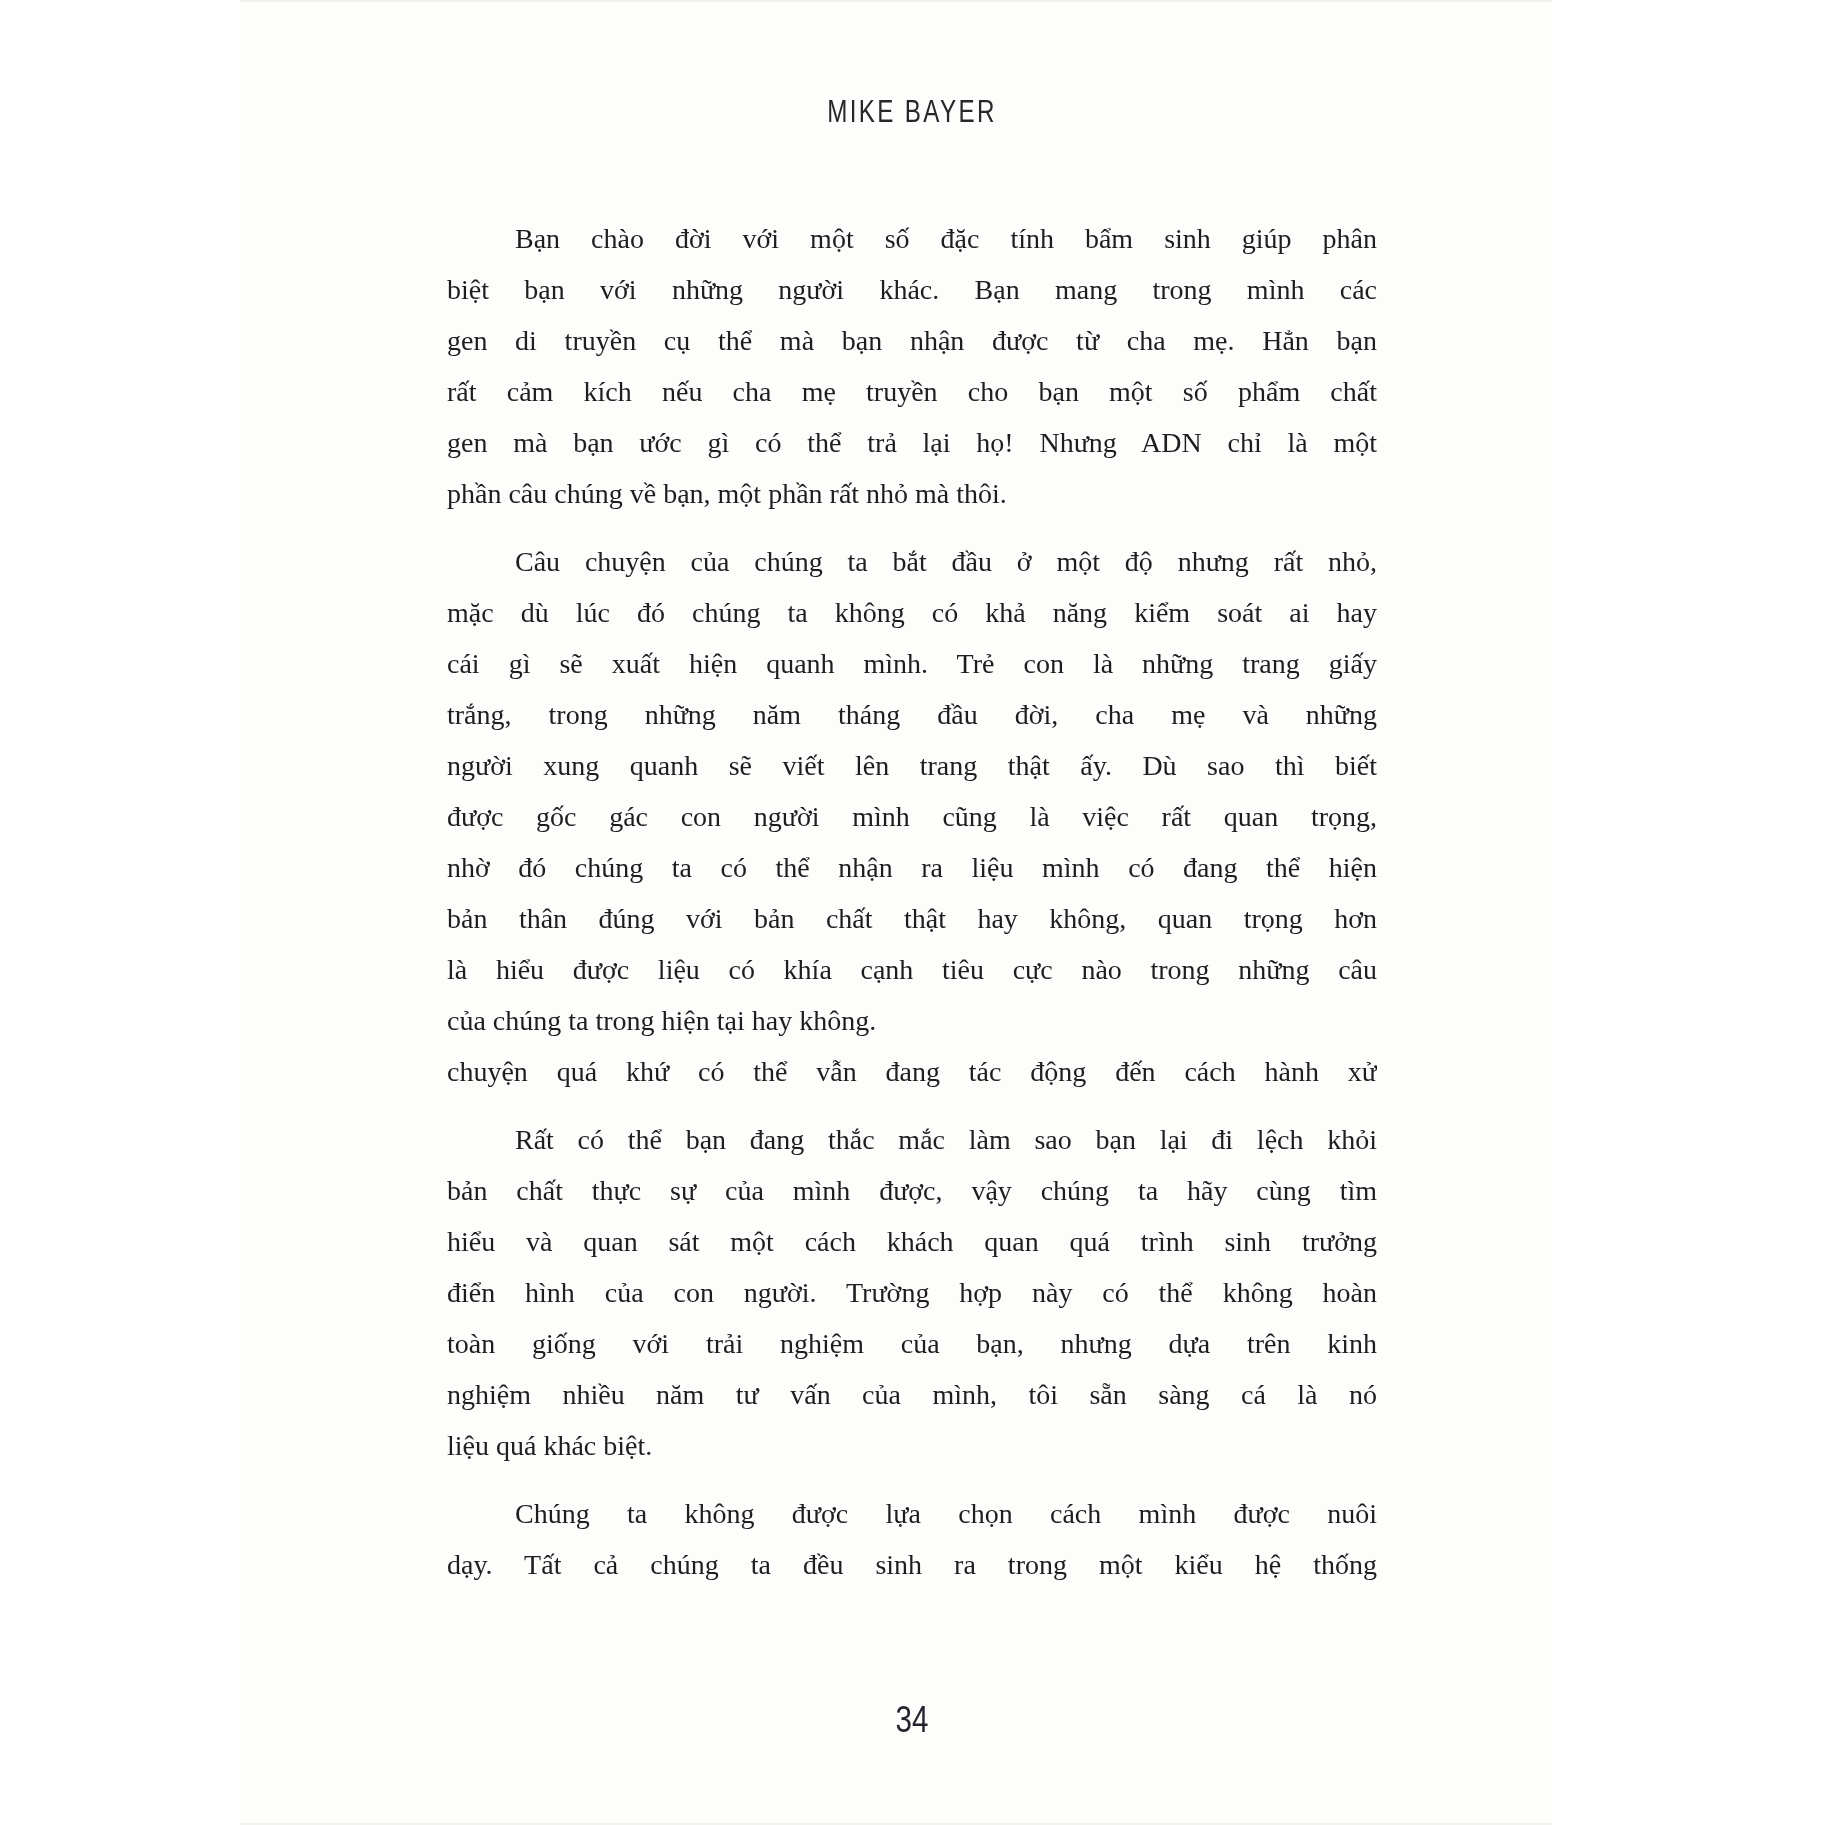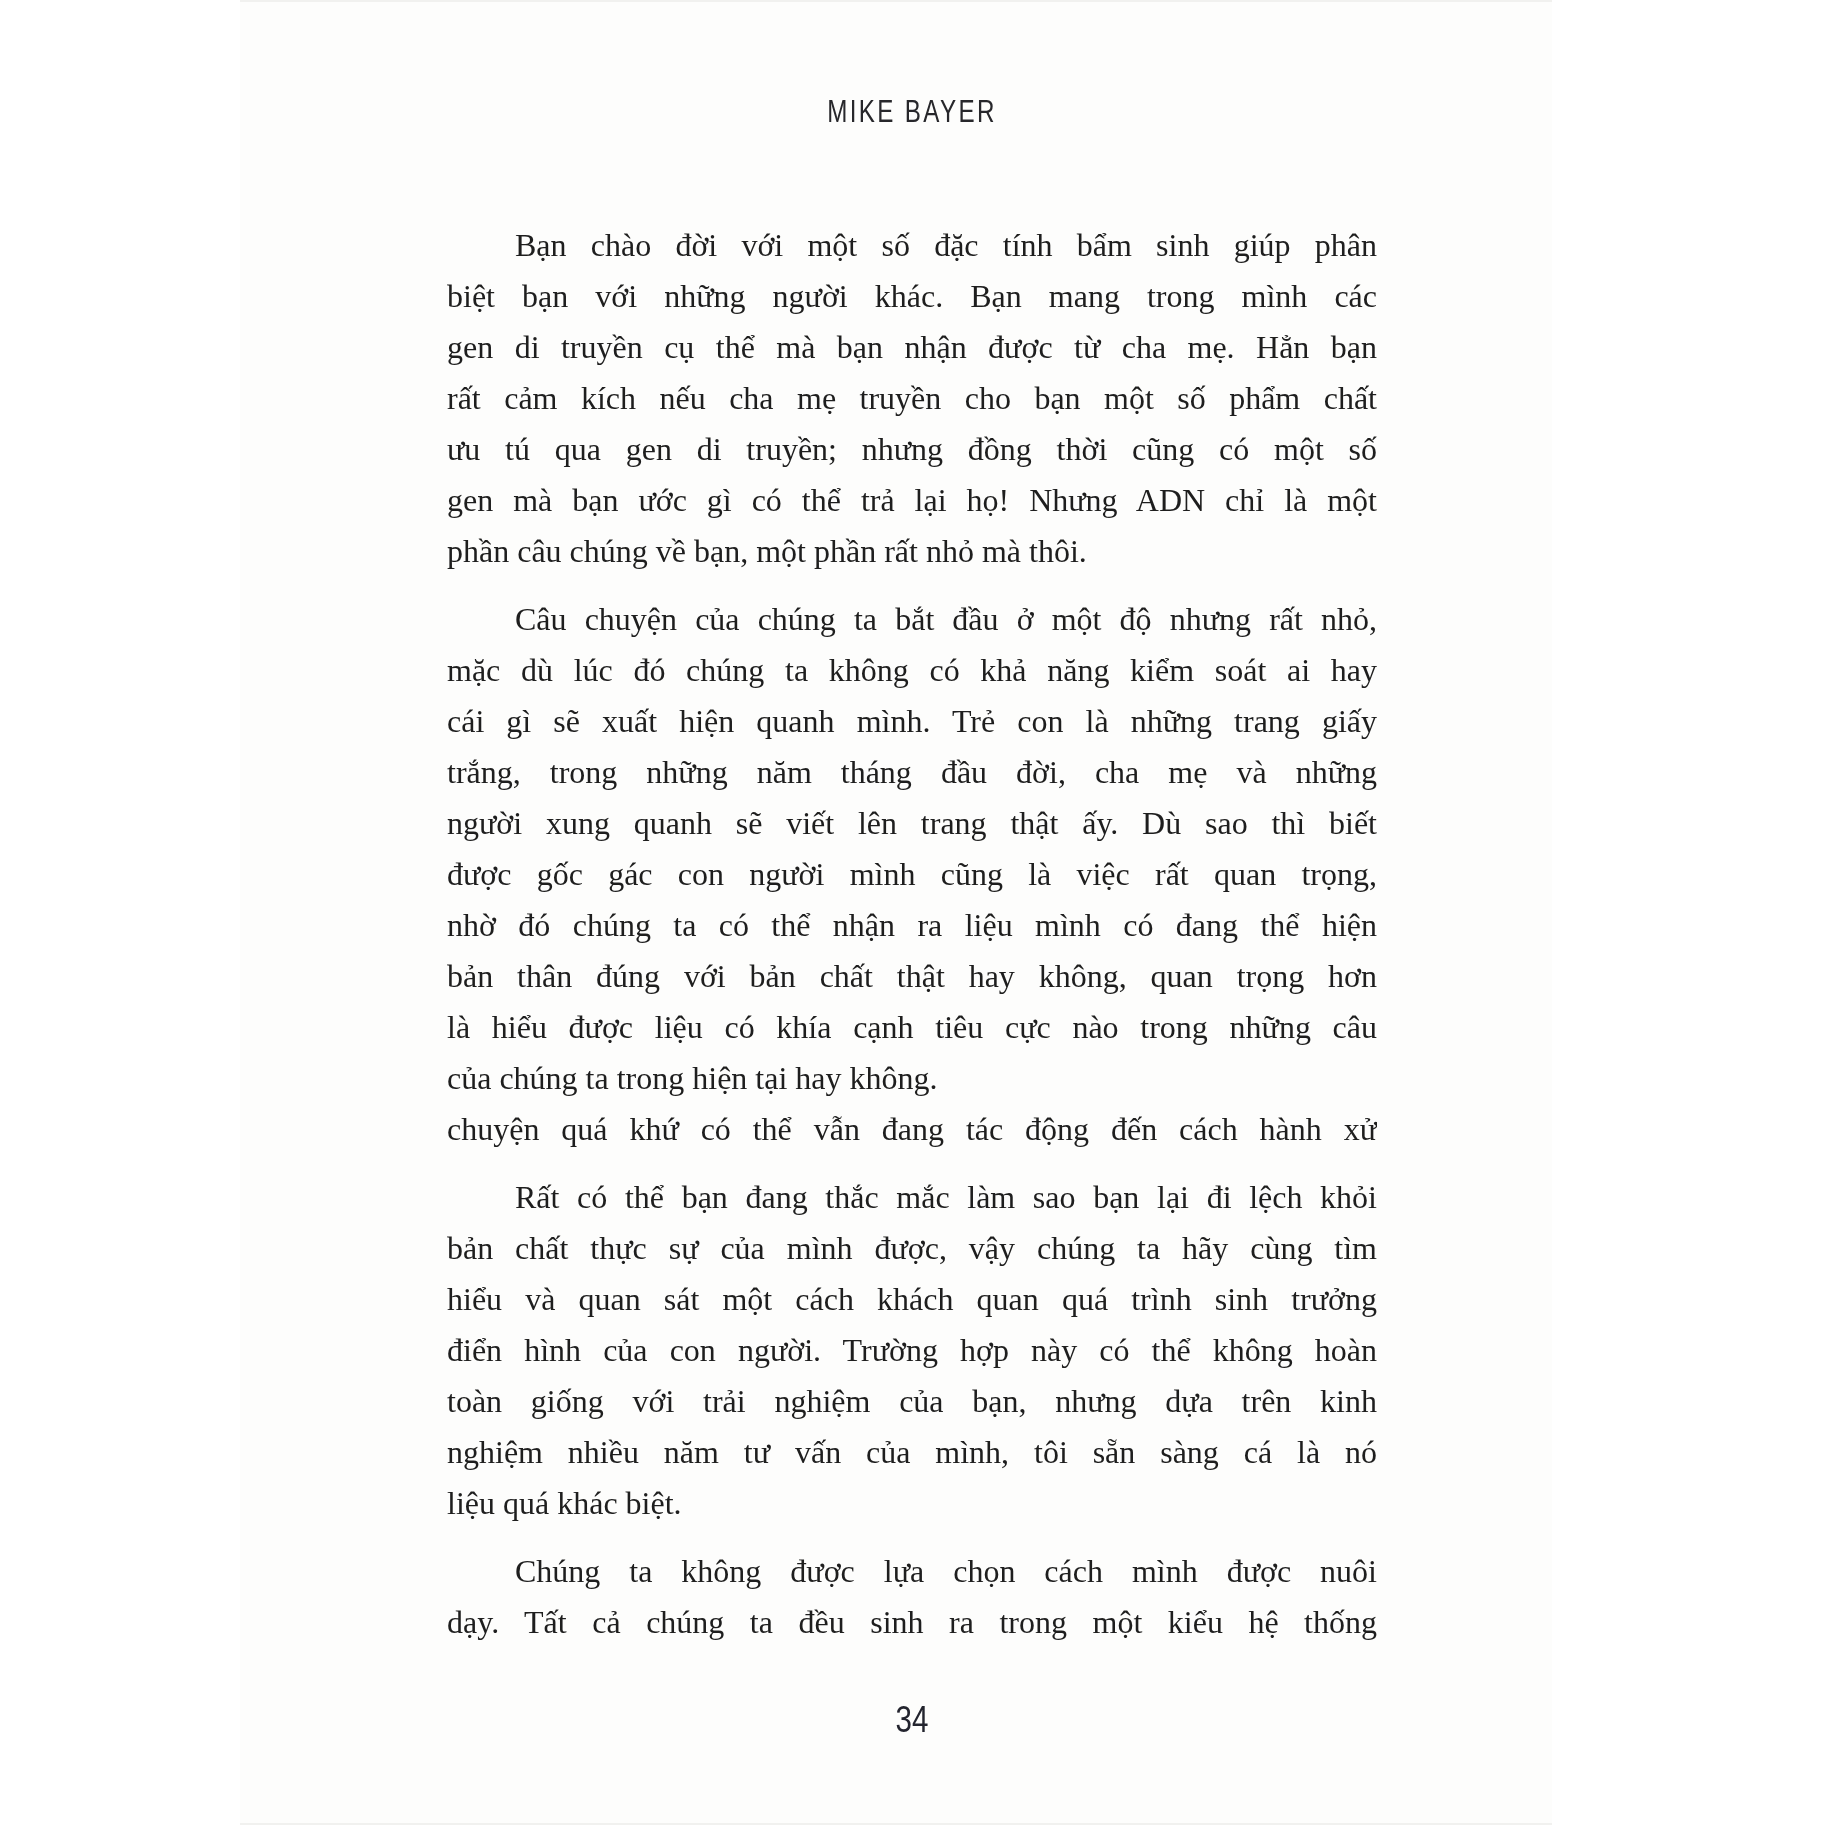--- a/index.html
+++ b/index.html
@@ -38,24 +38,24 @@
     font-weight: 500;
     letter-spacing: 3px;
     color: #27272b;
     transform: scaleX(0.78);
     transform-origin: center;
     line-height: 1;
   }
   #text-block {
     position: absolute;
     left: 447px;
-    top: 220px;
+    top: 213px;
     width: 930px;
     color: #1e1e1e;
-    font-size: 32px;
+    font-size: 28px;
   }
   .paragraph {
     margin: 0 0 17px 0;
   }
   .line {
     height: 51px;
     line-height: 51px;
     overflow: hidden;
     text-align: justify;
     text-align-last: justify;
@@ -86,21 +86,20 @@
 
 <div id="canvas">
   <div class="book-page"></div>
   <div class="page-header">MIKE BAYER</div>
   <div id="text-block">
       <div class="paragraph">
         <div class="line first">Bạn chào đời với một số đặc tính bẩm sinh giúp phân</div>
         <div class="line">biệt bạn với những người khác. Bạn mang trong mình các</div>
         <div class="line">gen di truyền cụ thể mà bạn nhận được từ cha mẹ. Hẳn bạn</div>
         <div class="line">rất cảm kích nếu cha mẹ truyền cho bạn một số phẩm chất</div>
-        <div class="line">ưu tú qua gen di truyền; nhưng đồng thời cũng có một số</div>
         <div class="line">gen mà bạn ước gì có thể trả lại họ! Nhưng ADN chỉ là một</div>
         <div class="line para-end">phần câu chúng về bạn, một phần rất nhỏ mà thôi.</div>
       </div>
       <div class="paragraph">
         <div class="line first">Câu chuyện của chúng ta bắt đầu ở một độ nhưng rất nhỏ,</div>
         <div class="line">mặc dù lúc đó chúng ta không có khả năng kiểm soát ai hay</div>
         <div class="line">cái gì sẽ xuất hiện quanh mình. Trẻ con là những trang giấy</div>
         <div class="line">trắng, trong những năm tháng đầu đời, cha mẹ và những</div>
         <div class="line">người xung quanh sẽ viết lên trang thật ấy. Dù sao thì biết</div>
         <div class="line">được gốc gác con người mình cũng là việc rất quan trọng,</div>

